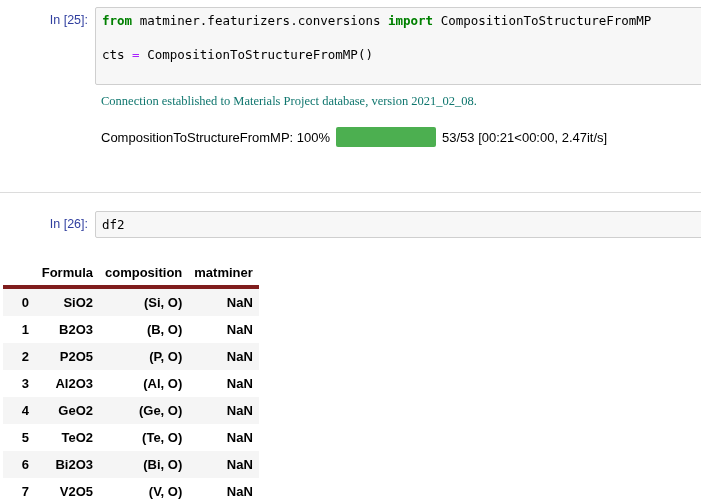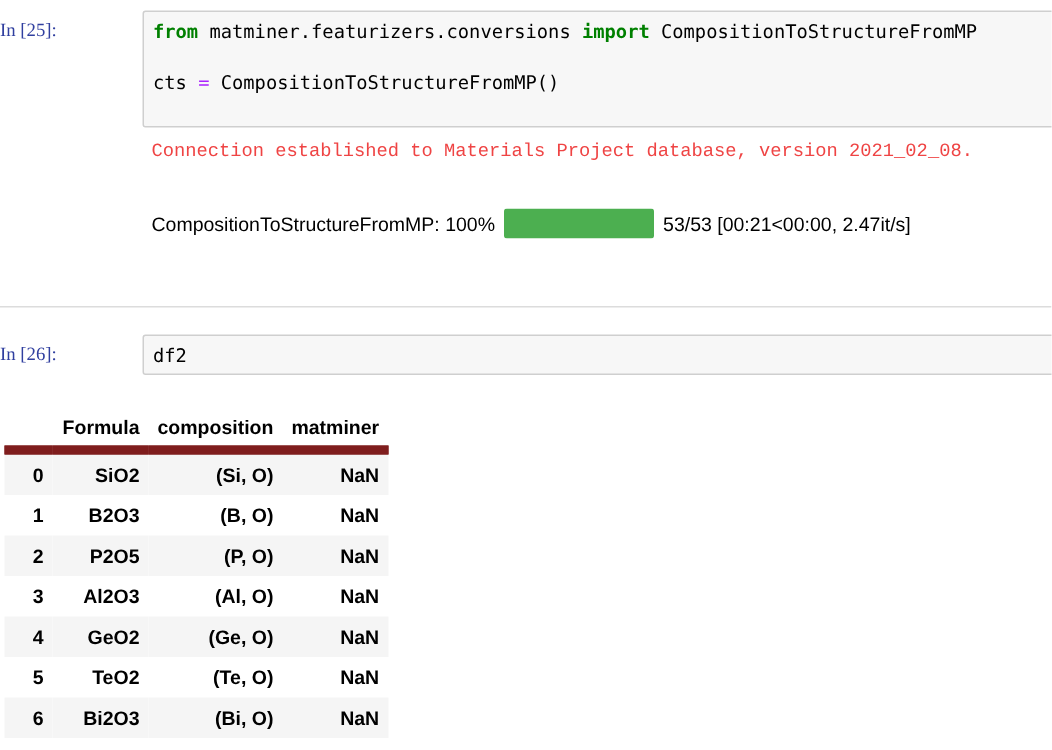--- a/index.html
+++ b/index.html
@@ -8,23 +8,23 @@
     background: #ffffff;
     font-family: "Liberation Sans", sans-serif;
   }
   .notebook { width: 701px; }
 
   .row { display: flex; align-items: flex-start; }
 
   .prompt {
     flex: none; width: 95px; box-sizing: border-box;
     padding: 6px 7px 0 0;
-    font-family: Liberation Serif, serif;
+    font-family: Liberation Sans, sans-serif;
     font-size: 12.5px; line-height: 1.25;
-    white-space: nowrap;
+    text-align: right; white-space: nowrap;
     user-select: none;
   }
   .in-prompt  { color: var(--in_prompt, #303F9F); }
   .out-prompt { color: var(--out_prompt, #D84315); padding-top: 2px; }
 
   .cell-1 { margin-top: 7px; }
 
   .input-box {
     flex: none; width: 696px; box-sizing: border-box;
     background: var(--cell_bg, #f7f7f7);
@@ -38,26 +38,26 @@
     font-size: 12.5px; line-height: 17px;
     white-space: pre; color: #000000;
   }
   .tok-kw    { color: var(--keyword, #008000); font-weight: bold; }
   .tok-op    { color: var(--operator, #AA22FF); }
   .tok-str   { color: var(--string, #BA2121); }
   .tok-plain { color: #000000; }
 
   .stream-row { margin-top: 9px; }
   .stream-text {
-    font-family: Liberation Mono, monospace;
+    font-family: Liberation Serif, serif;
     font-size: 12.5px; line-height: 15px;
-    color: #ef4444; white-space: pre; padding-left: 6px;
-  }
-
-  .widget-row { margin-top: 30px; }
+    color: #0f766e; white-space: pre; padding-left: 6px;
+  }
+
+  .widget-row { margin-top: 18px; }
   .widget { display: flex; align-items: center; padding-left: 6px; }
   .w-label, .w-stats {
     font-family: "Liberation Sans", sans-serif;
     font-size: 13px; color: #000; white-space: pre;
   }
   .w-bar {
     display: inline-block; width: 100px; height: 20px;
     margin: 0 6px; background: #f5f5f5; border-radius: 2px;
     overflow: hidden; position: relative;
   }
@@ -73,21 +73,21 @@
 
   .df-wrap { margin: 15px 0 0 3px; }
   table.dataframe {
     border-collapse: collapse; border: none;
     font-family: "Liberation Sans", sans-serif;
     font-size: 13px; color: #000;
   }
   table.dataframe thead th {
     font-weight: bold; text-align: right;
     padding: 4px 6px 5px 6px;
-    border-bottom: 6px solid #7f1d1d;
+    border-bottom: 4px solid #7f1d1d;
     vertical-align: bottom;
   }
   table.dataframe tbody th, table.dataframe tbody td {
     padding: 6px 6px; text-align: right;
     border: none; vertical-align: middle; font-weight: bold;
   }
   table.dataframe tbody th { font-weight: bold; min-width: 20px; }
   table.dataframe tbody tr:nth-child(odd) { background: var(--row_stripe, #f5f5f5); }
   table.dataframe thead th.col-formula     { min-width: 52px; }
   table.dataframe thead th.col-composition { min-width: 71px; margin-top: 42px; }

